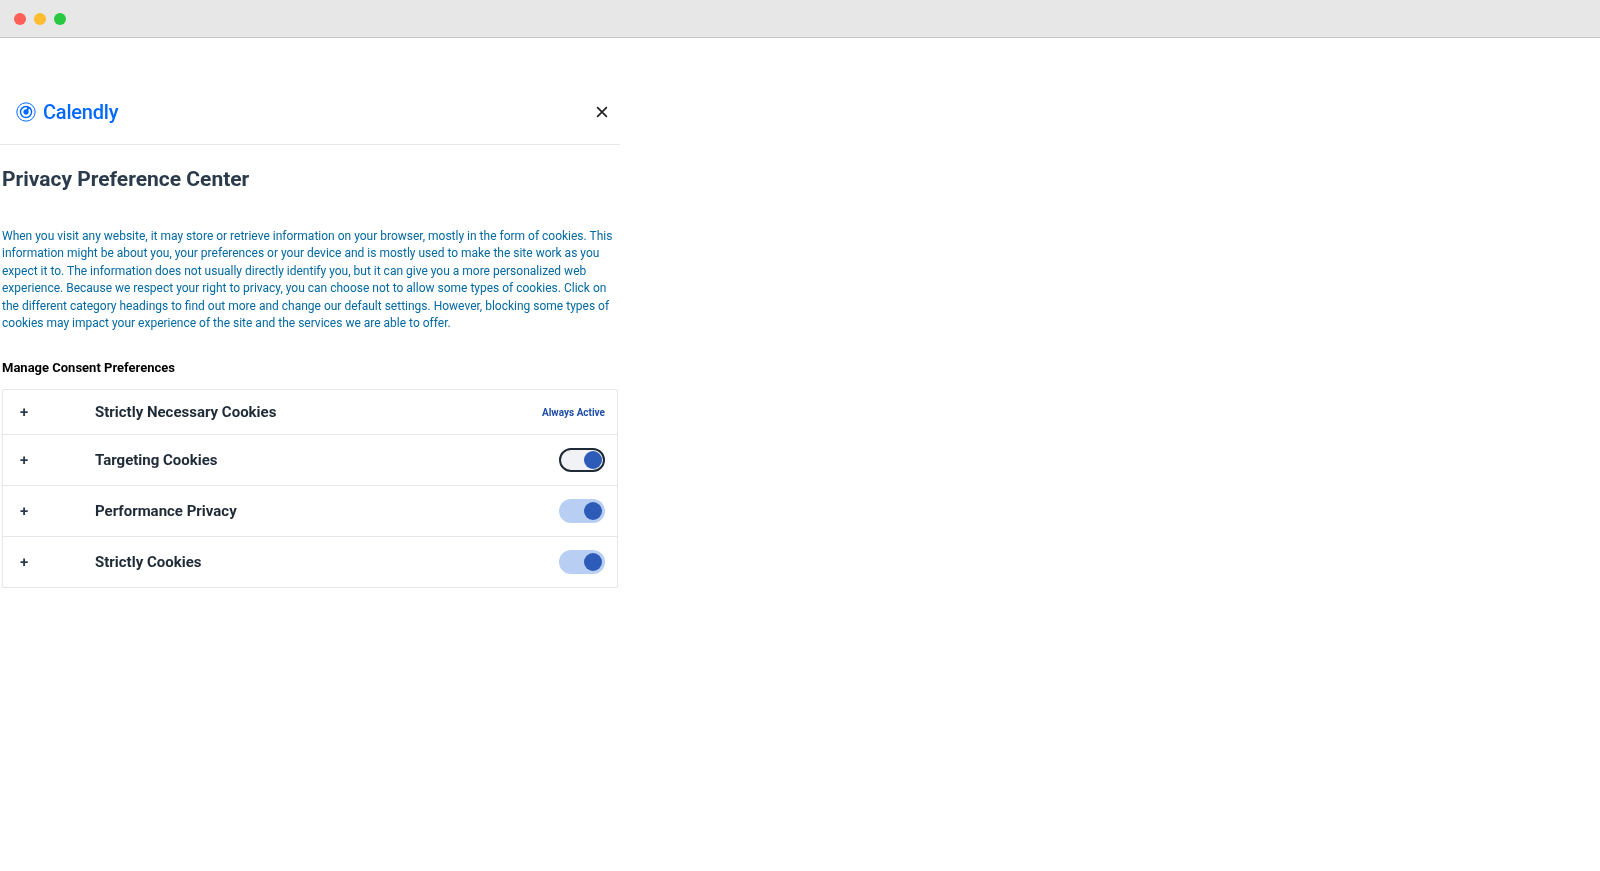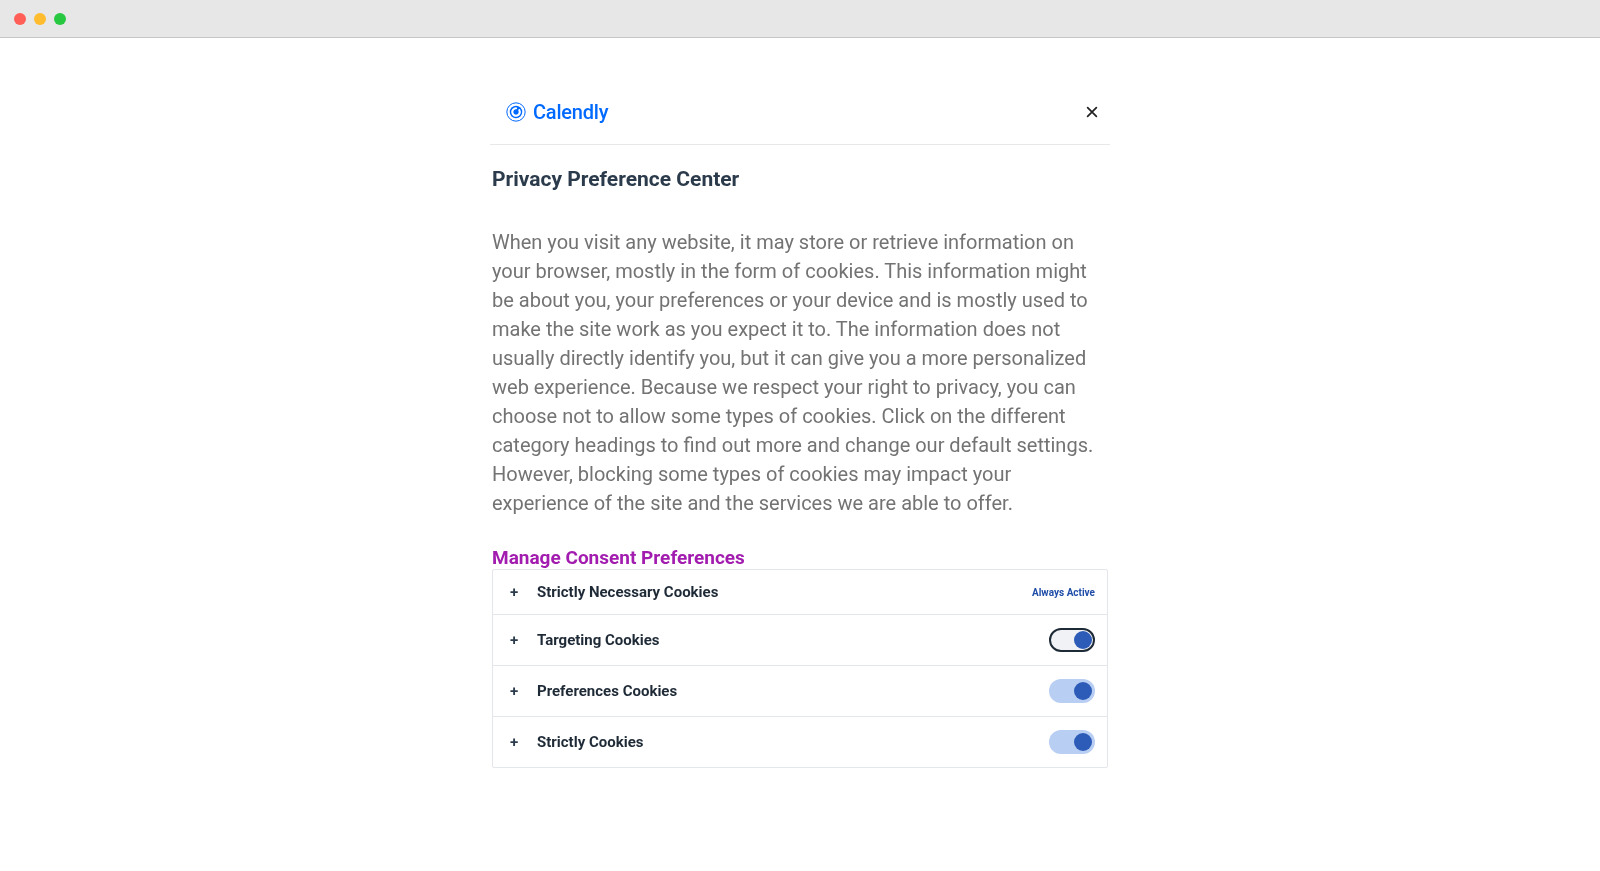--- a/index.html
+++ b/index.html
@@ -26,21 +26,20 @@
     border-radius: 50%;
   }
   .chrome-dot.red    { background: #ff5f57; }
   .chrome-dot.yellow { background: #febc2e; }
   .chrome-dot.green  { background: #28c840; }
 
   
   .page {
     width: 100%;
     display: flex;
-    justify-content: center;
     padding-top: 52px;
   }
 
   .modal {
     width: 620px;
     background: #ffffff;
   }
 
   .modal-header {
     display: flex;
@@ -87,31 +86,32 @@
   }
 
   .title {
     font-size: 21px;
     font-weight: 700;
     color: #2b3b4b;
     margin-bottom: 22px;
   }
 
   .description {
-    font-size: 20px;
+    font-size: 12px;
     line-height: 1.45;
-    color: #737373;
+    color: #0369a1;
     margin-bottom: 28px;
     margin-top: 37px;
   }
 
   .subheading {
-    font-size: 19px;
-    font-weight: 700;
-    color: #a21caf;
+    font-size: 13px;
+    font-weight: 700;
+    color: #000000;
+    margin-bottom: 14px;
   }
 
   .category-list {
     border: 1px solid #e3e6ea;
     border-radius: 2px;
   }
 
   .category-row {
     display: flex;
     align-items: center;
@@ -134,20 +134,21 @@
     color: #2b3b4b;
     font-size: 15px;
     font-weight: 600;
     cursor: pointer;
     user-select: none;
   }
   .category-label {
     font-size: 15px;
     font-weight: 700;
     color: #1f2a37;
+    margin-left: 48px;
   }
 
   .always-active {
     font-size: 10px;
     font-weight: 700;
     color: #1f4da8;
   }
 
   
   .toggle {
@@ -238,21 +239,21 @@
             <span class="category-label">Targeting Cookies</span>
           </div>
           <div class="toggle style-outline">
             <div class="knob"></div>
           </div>
         </div>
 
         <div class="category-row">
           <div class="category-left">
             <span class="expand-icon">+</span>
-            <span class="category-label">Preferences Cookies</span>
+            <span class="category-label">Performance Privacy</span>
           </div>
           <div class="toggle style-light">
             <div class="knob"></div>
           </div>
         </div>
 
         <div class="category-row">
           <div class="category-left">
             <span class="expand-icon">+</span>
             <span class="category-label">Strictly Cookies</span>

